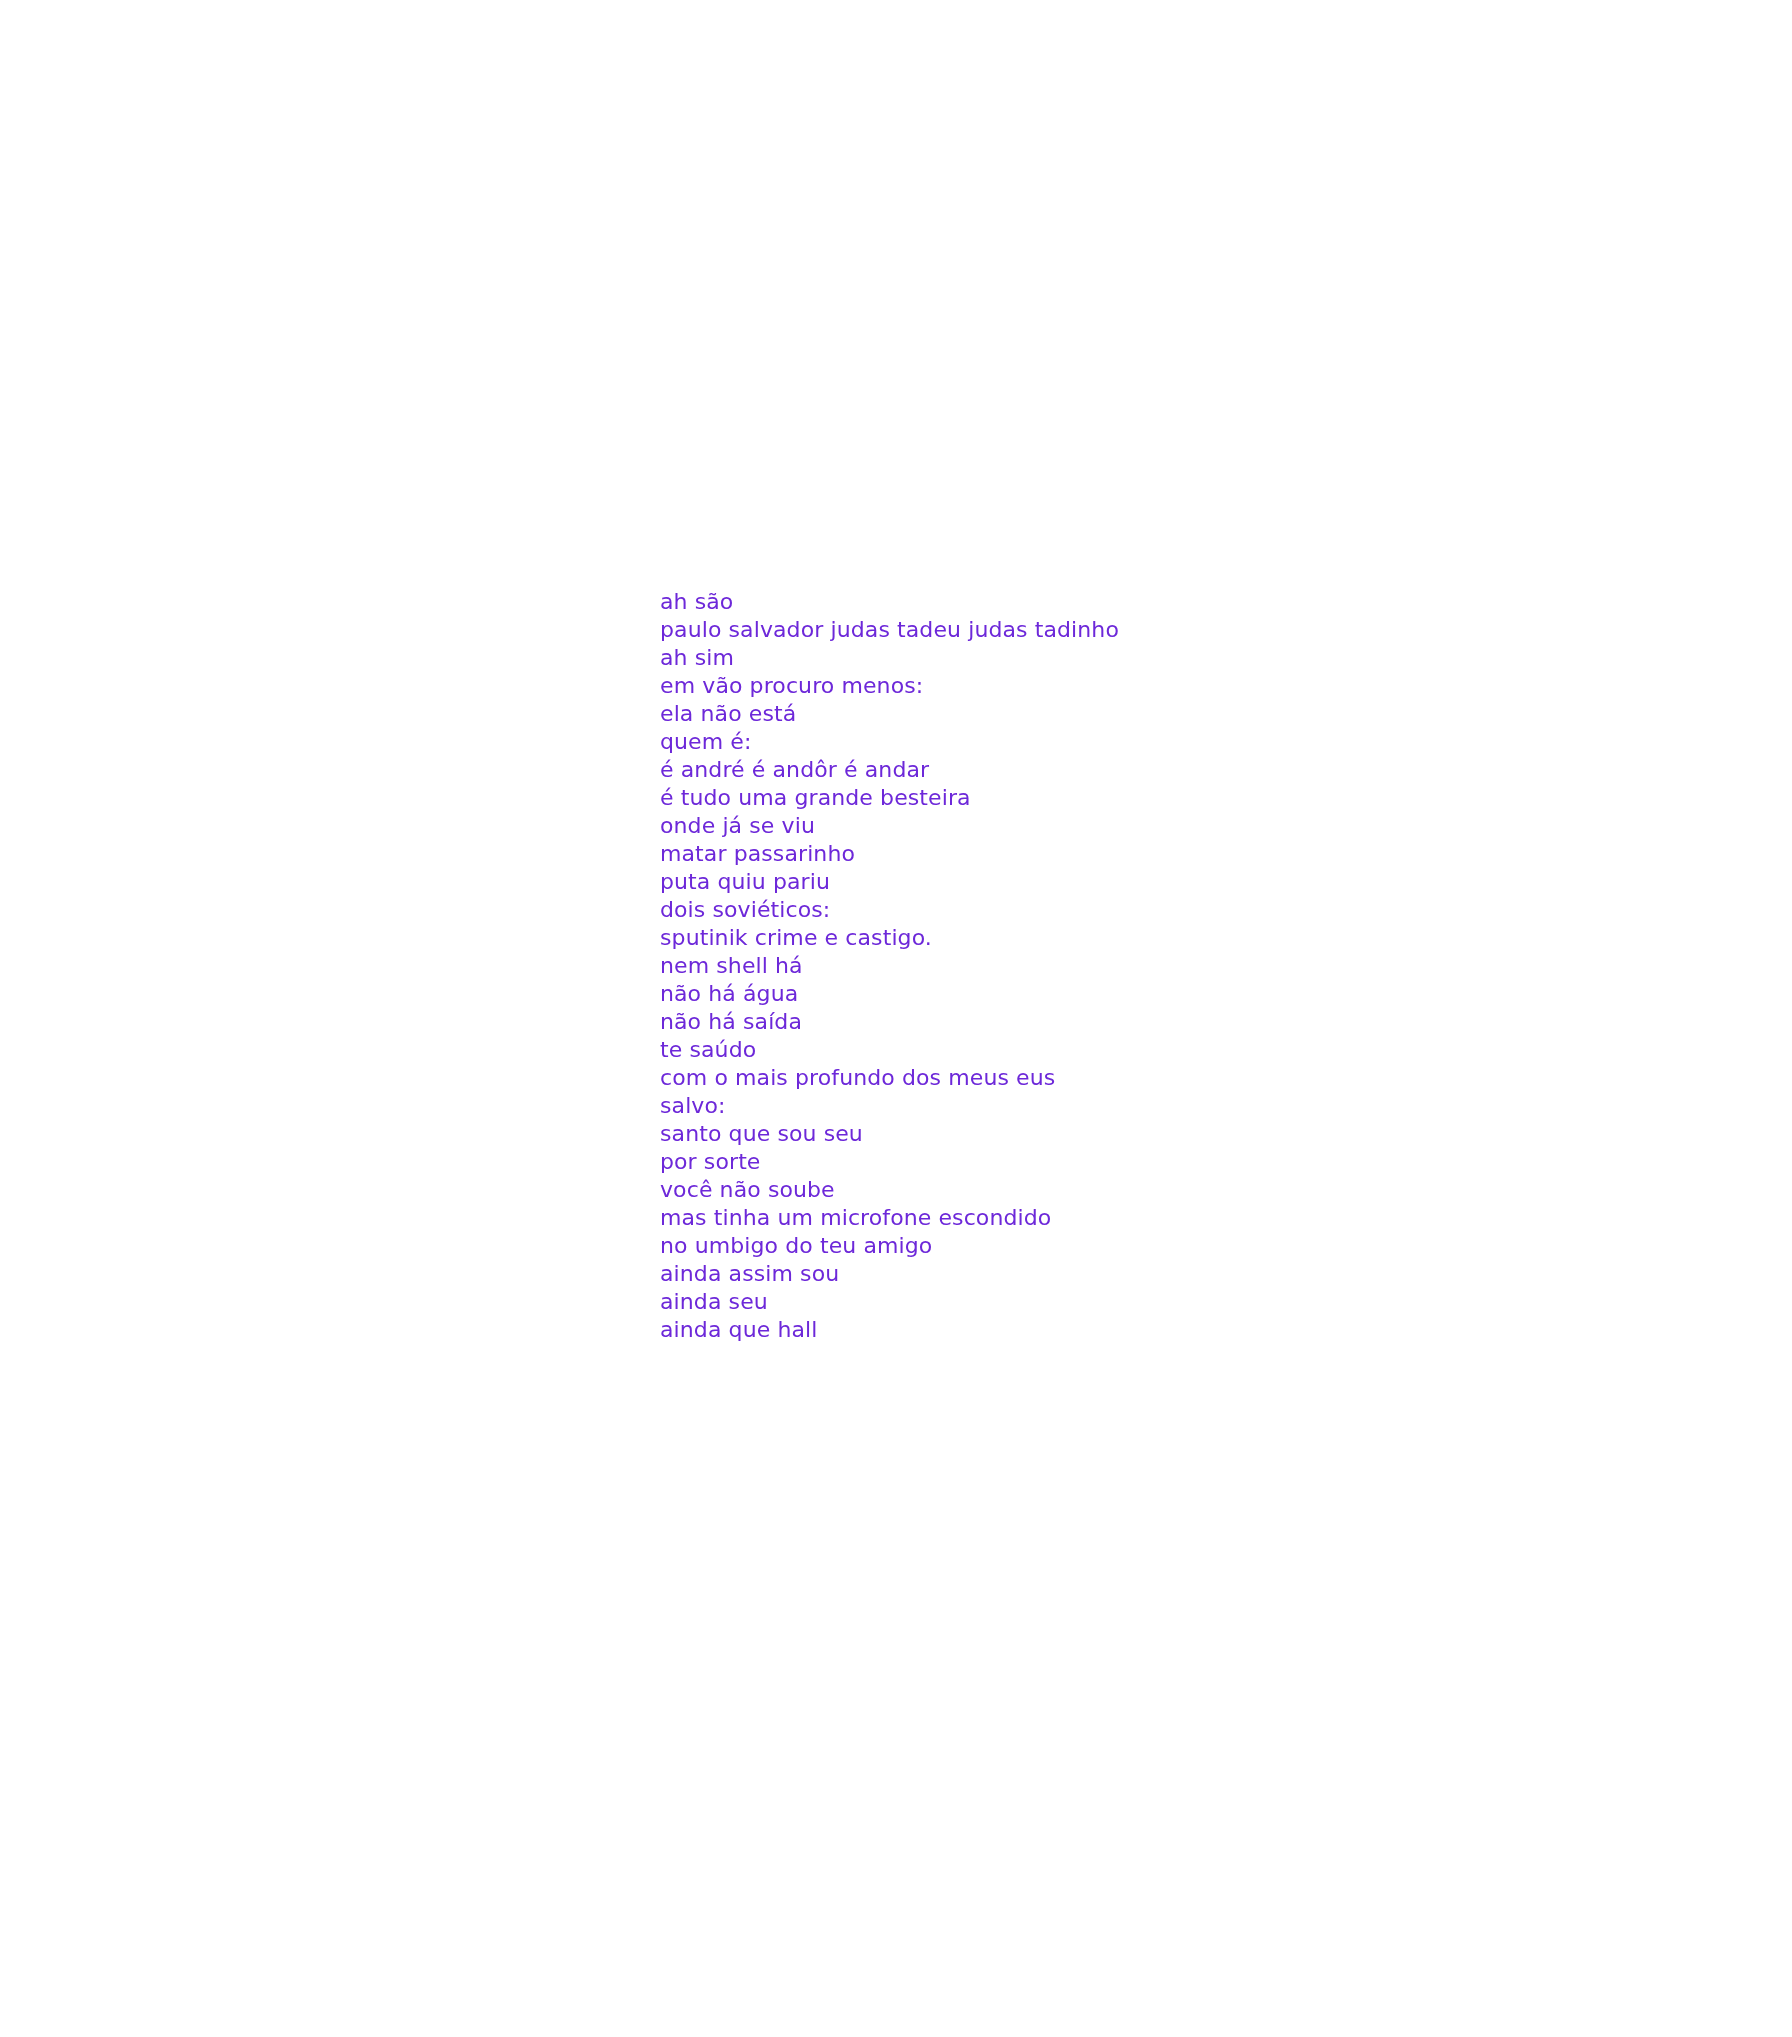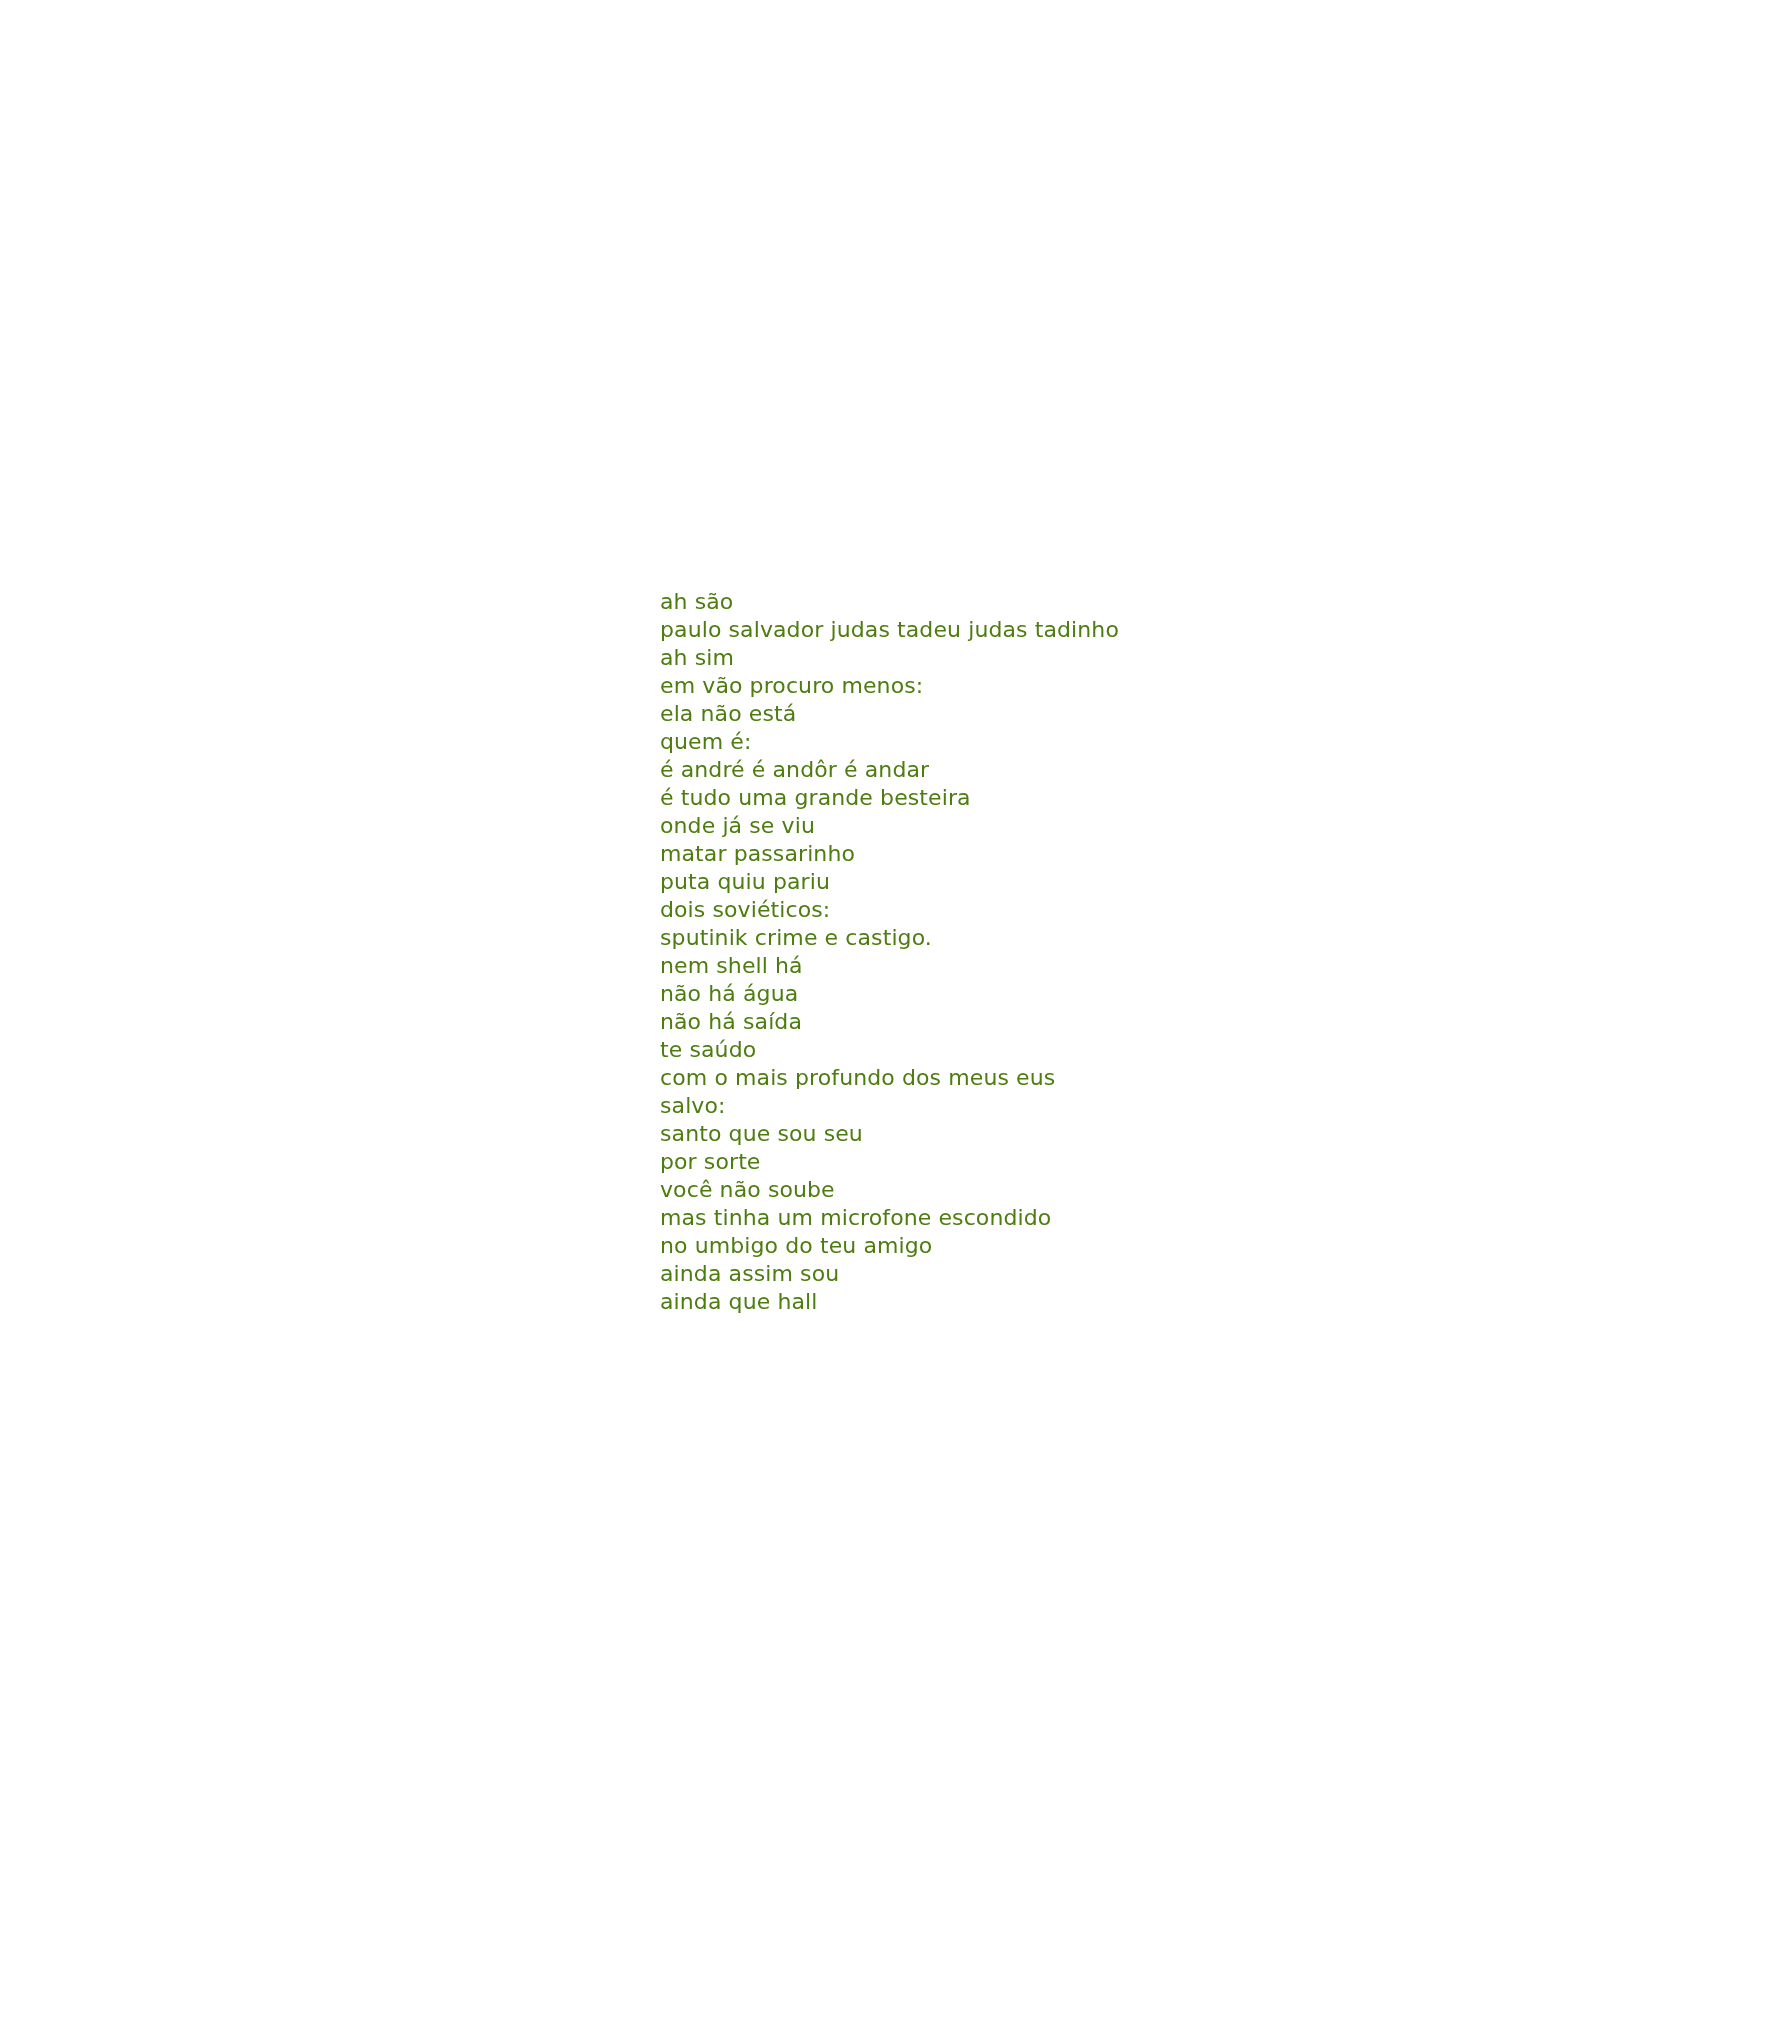--- a/index.html
+++ b/index.html
@@ -25,21 +25,21 @@
     position: absolute;
     left: 660px;
     top: 588px;
     width: 900px;
   }
   .poem-line {
     font-family: "DejaVu Sans", sans-serif;
     font-size: 22px;
     line-height: 28px;
     letter-spacing: 0.1px;
-    color: #4d7c0f;
+    color: #6d28d9;
     white-space: pre;
     font-weight: 400;
   }
 </style>
 </head>
 <body>
 
 <div class="page">
   <div class="poem" id="poem-body">
       <div class="poem-line">ah são</div>
@@ -60,16 +60,17 @@
       <div class="poem-line">não há saída</div>
       <div class="poem-line">te saúdo</div>
       <div class="poem-line">com o mais profundo dos meus eus</div>
       <div class="poem-line">salvo:</div>
       <div class="poem-line">santo que sou seu</div>
       <div class="poem-line">por sorte</div>
       <div class="poem-line">você não soube</div>
       <div class="poem-line">mas tinha um microfone escondido</div>
       <div class="poem-line">no umbigo do teu amigo</div>
       <div class="poem-line">ainda assim sou</div>
+      <div class="poem-line">ainda seu</div>
       <div class="poem-line">ainda que hall</div>
     </div>
 </div>
 
 
 </body></html>

